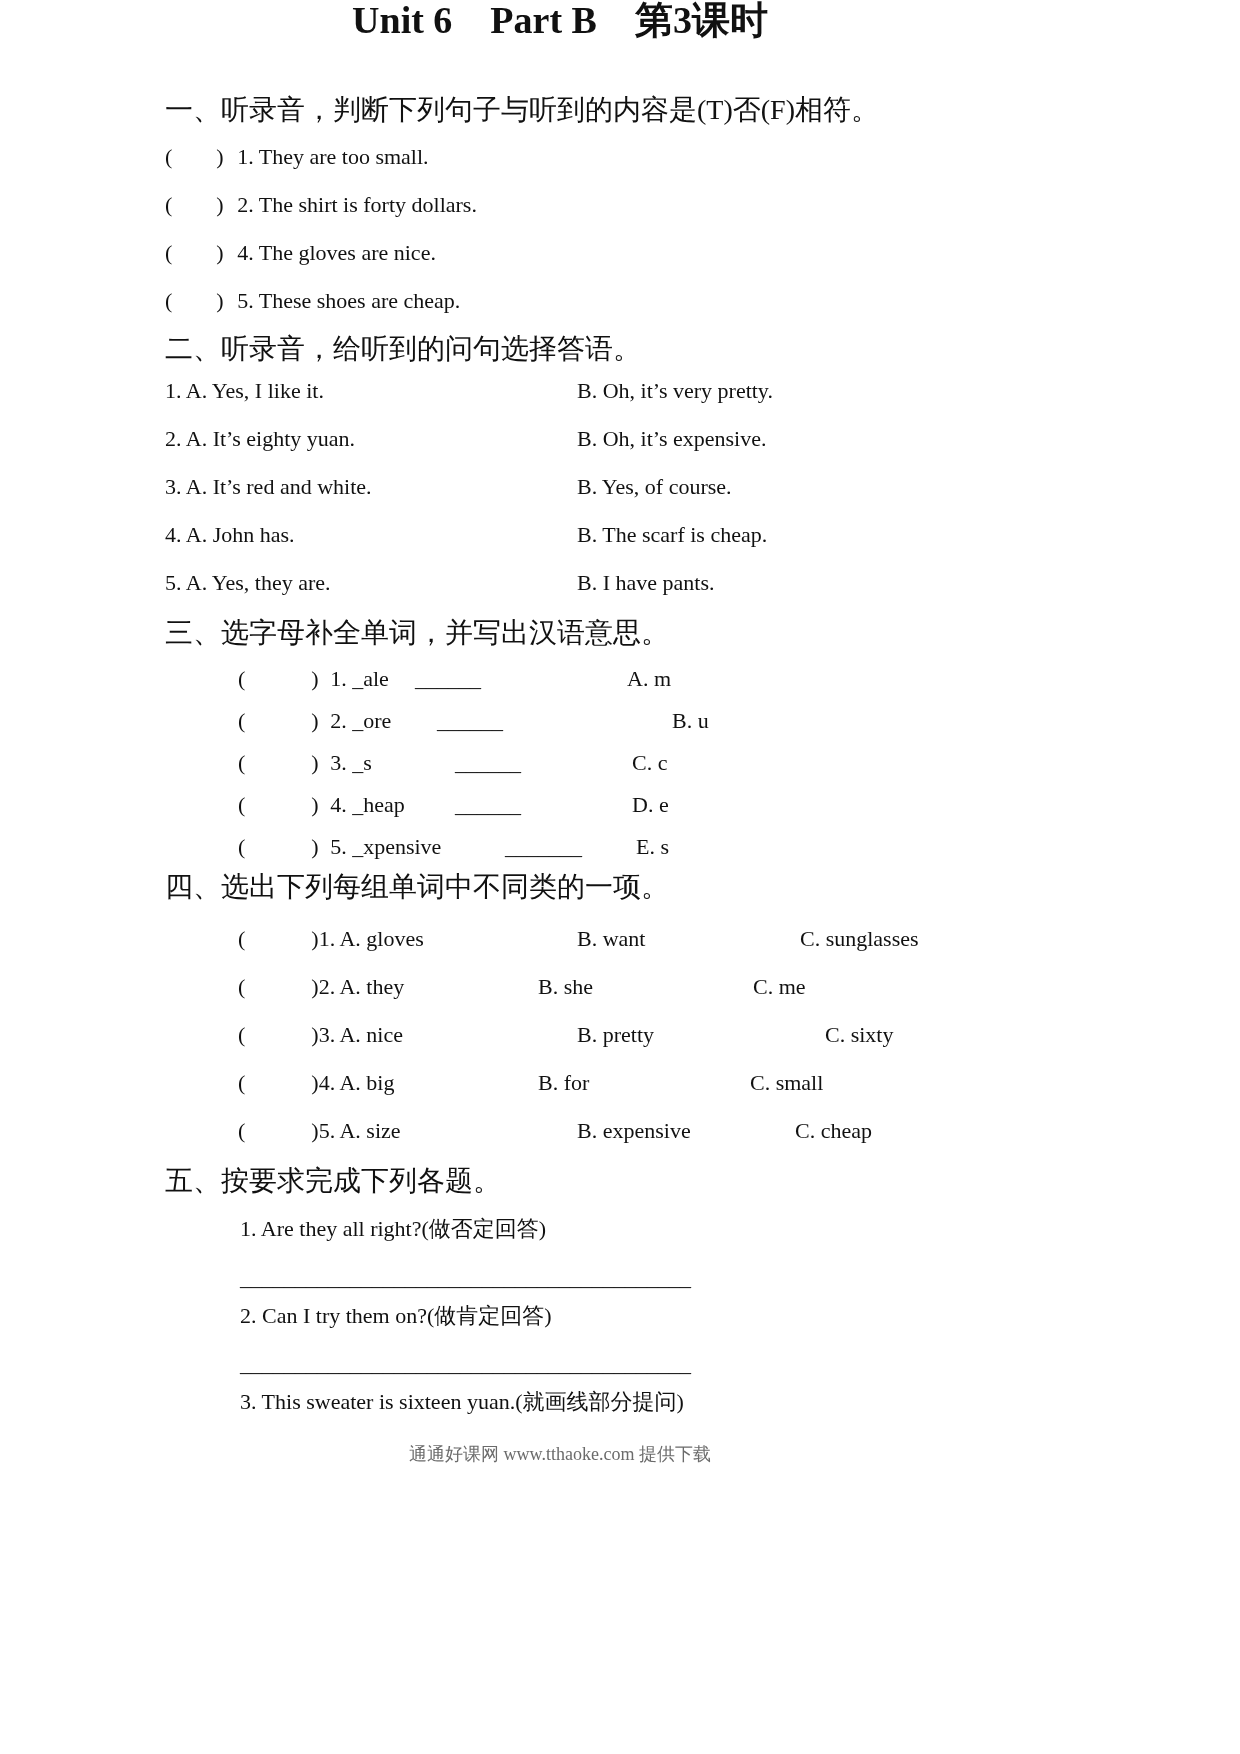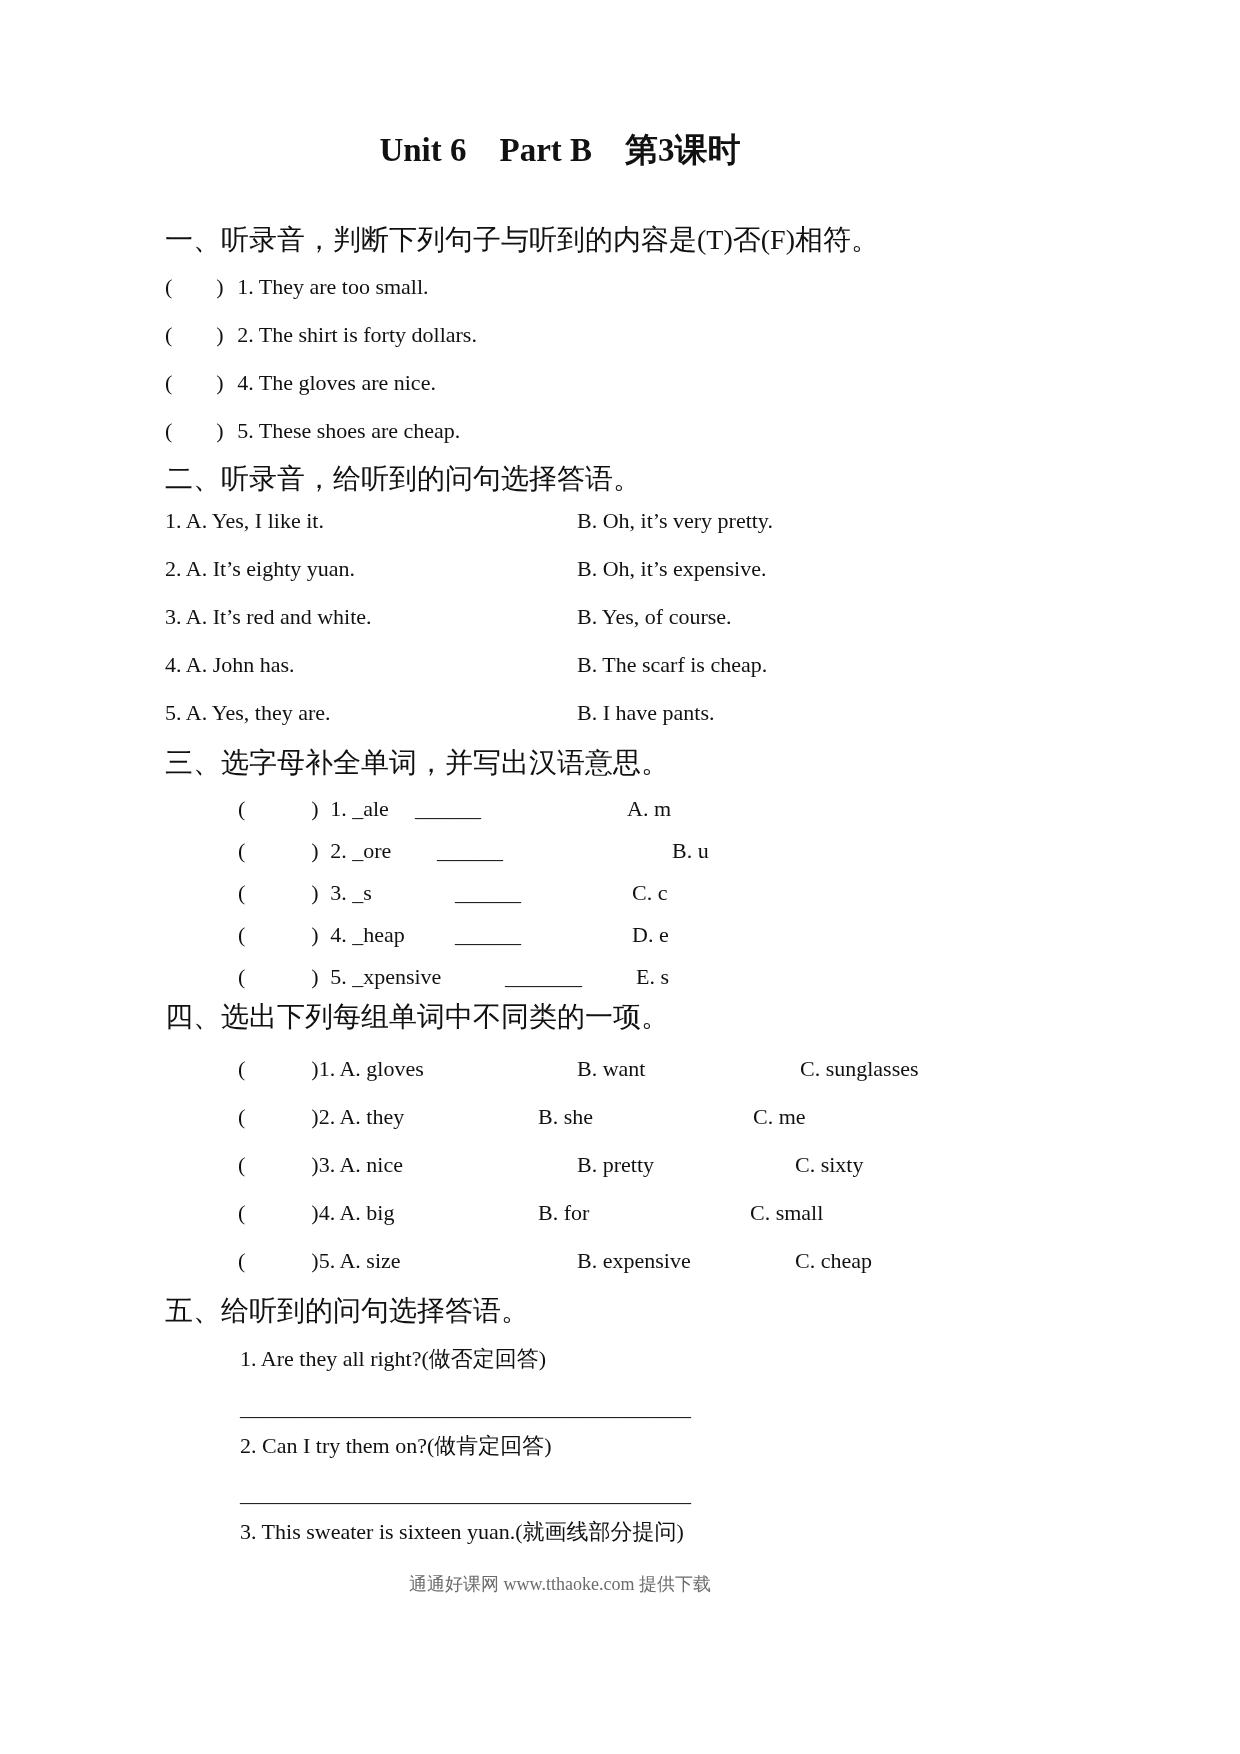--- a/index.html
+++ b/index.html
@@ -8,22 +8,21 @@
     background: #ffffff;
     color: #111111;
     font-family: "Liberation Serif", "DejaVu Serif", serif;
     overflow: hidden;
   }
   .content {
     margin-left: 165px;
     width: 790px;
   }
   .title {
-    padding-top: 130px;
-    font-size: 33px;
+    font-size: 38px;
     line-height: 40px;
     font-weight: 700;
     text-align: center;
   }
   .line {
     position: relative;
     font-size: 22px;
     line-height: 30px;
     white-space: nowrap;
   }
@@ -129,34 +128,34 @@
     <span class="abs" style="left:635px">C. sunglasses</span>
   </div>
   <div class="line" style="margin-top:18px;padding-left:73px">
     <span class="bracket">(　　　)</span><span>2. A. they</span>
     <span class="abs" style="left:373px">B. she</span>
     <span class="abs" style="left:588px">C. me</span>
   </div>
   <div class="line" style="margin-top:18px;padding-left:73px">
     <span class="bracket">(　　　)</span><span>3. A. nice</span>
     <span class="abs" style="left:412px">B. pretty</span>
-    <span class="abs" style="left:630px">C. sixty</span>
+    <span class="abs" style="left:660px">C. sixty</span>
   </div>
   <div class="line" style="margin-top:18px;padding-left:73px">
     <span class="bracket">(　　　)</span><span>4. A. big</span>
     <span class="abs" style="left:373px">B. for</span>
     <span class="abs" style="left:585px">C. small</span>
   </div>
   <div class="line" style="margin-top:18px;padding-left:73px">
     <span class="bracket">(　　　)</span><span>5. A. size</span>
     <span class="abs" style="left:412px">B. expensive</span>
     <span class="abs" style="left:630px">C. cheap</span>
   </div>
 
-  <div class="heading" style="margin-top:20px">五、给听到的问句选择答语。</div>
+  <div class="heading" style="margin-top:20px">五、按要求完成下列各题。</div>
 
   <div class="line" style="margin-top:18px;padding-left:75px">
     <span>1. Are they all right?(做否定回答)</span>
   </div>
   <div class="line" style="margin-top:19px;padding-left:75px">
     <span>_________________________________________</span>
   </div>
   <div class="line" style="margin-top:8px;padding-left:75px">
     <span>2. Can I try them on?(做肯定回答)</span>
   </div>

